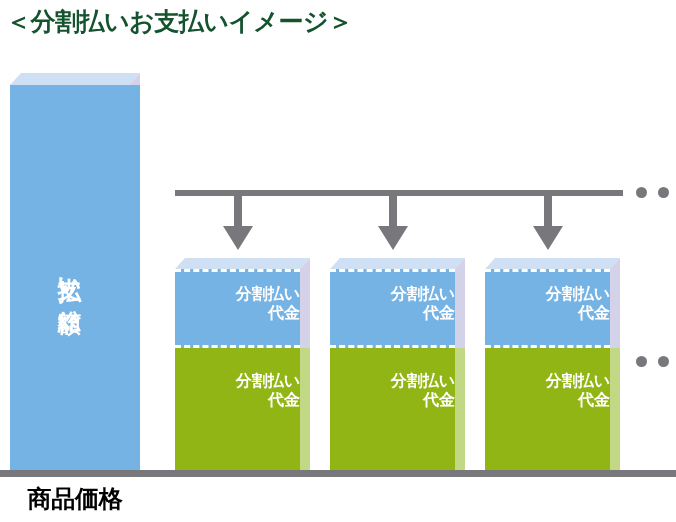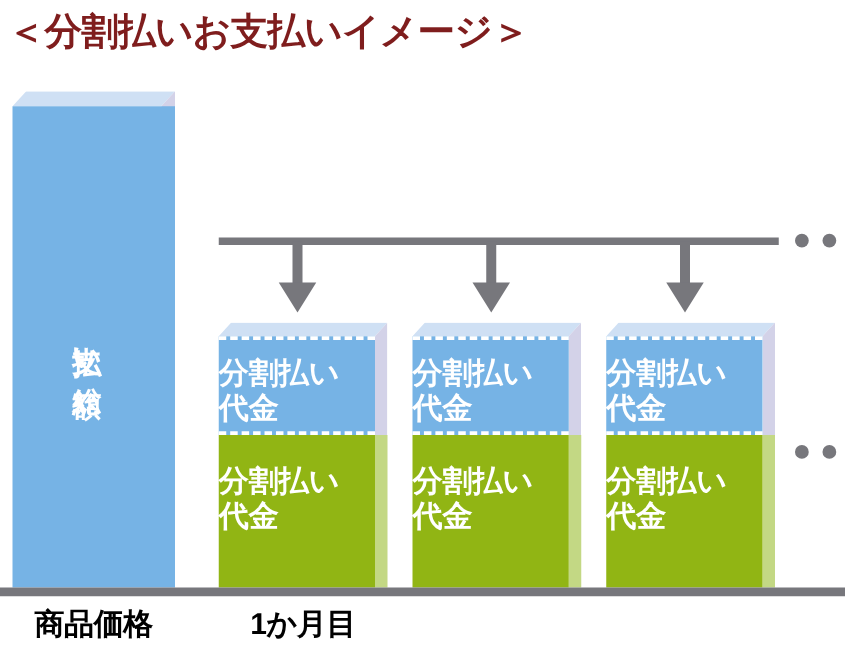--- a/index.html
+++ b/index.html
@@ -16,23 +16,23 @@
     height: 522px;
     background: #ffffff;
     overflow: hidden;
   }
 
   
   .title {
     position: absolute;
     left: 6px;
     top: 5px;
-    font-size: 30px;
+    font-size: 25px;
     font-weight: bold;
-    color: #7f1d1d;
+    color: #14532d;
     letter-spacing: -0.5px;
     white-space: nowrap;
   }
 
   
   .total-bar {
     position: absolute;
     left: 10px;
     top: 73px;
     width: 130px;
@@ -133,23 +133,23 @@
     width: 10px;
     height: 122px;
     background: #c3d884;
   }
   .inst-bar .blue-label,
   .inst-bar .green-label {
     position: absolute;
     left: 0;
     width: 125px;
     color: #ffffff;
-    font-size: 24px;
+    font-size: 16px;
     font-weight: bold;
-    text-align: left;
+    text-align: right;
     line-height: 1.18;
     white-space: pre-line;
   }
   .inst-bar .blue-label {
     top: 27px;
   }
   .inst-bar .green-label {
     top: 114px;
   }
 
@@ -296,15 +296,14 @@
   </div>
   <div class="dots dots-mid">
     <span class="dot"></span>
     <span class="dot"></span>
 
   </div>
 
   <div class="baseline"></div>
 
   <div class="cat-label" style="left:10px;  width:130px;">商品価格</div>
-  <div class="cat-label" style="left:175px; width:135px;">1か月目</div>
 
 </div>
 
 </body></html>

